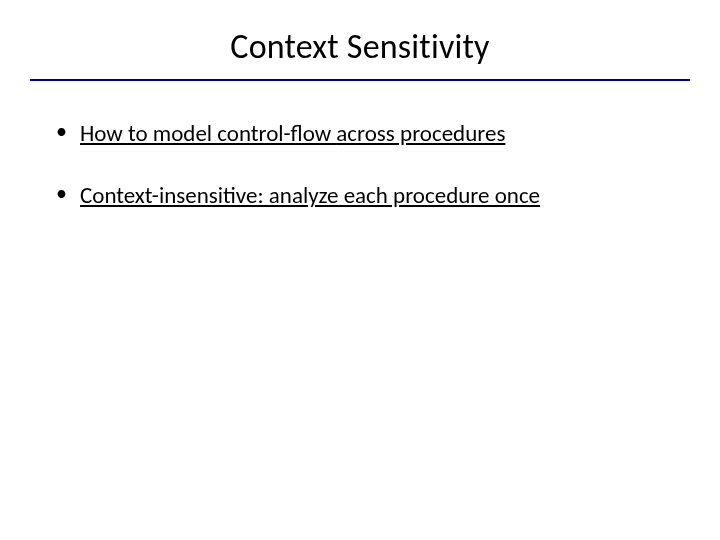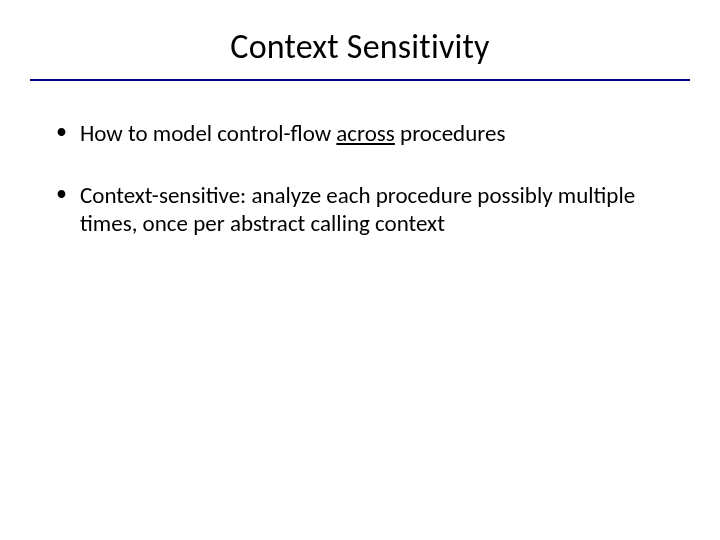--- a/index.html
+++ b/index.html
@@ -39,20 +39,21 @@
     list-style: none;
     padding: 0;
     margin: 0;
   }
   ul.bullets > li {
     position: relative;
     padding-left: 30px;
     font-size: 23px;
     line-height: 1.22;
     margin-bottom: 34px;
+    text-decoration: underline;
   }
   ul.bullets > li::before {
     content: "•";
     position: absolute;
     left: 6px;
     top: 0;
     font-size: 22px;
   }
   .u {
     text-decoration: underline;
@@ -63,16 +64,16 @@
 
 <div class="slide">
   <div class="title-block">
     <div class="title">Context Sensitivity</div>
     <hr class="rule">
   </div>
 
   <div class="body">
     <ul class="bullets">
       <li><span>How to model control-flow </span><span class="u">across</span><span> procedures</span></li>
-      <li><span>Context-sensitive: analyze each procedure possibly multiple times, once per abstract calling context</span></li>
+      <li><span>Context-insensitive: analyze each procedure once</span></li>
     </ul>
   </div>
 </div>
 
 </body></html>

